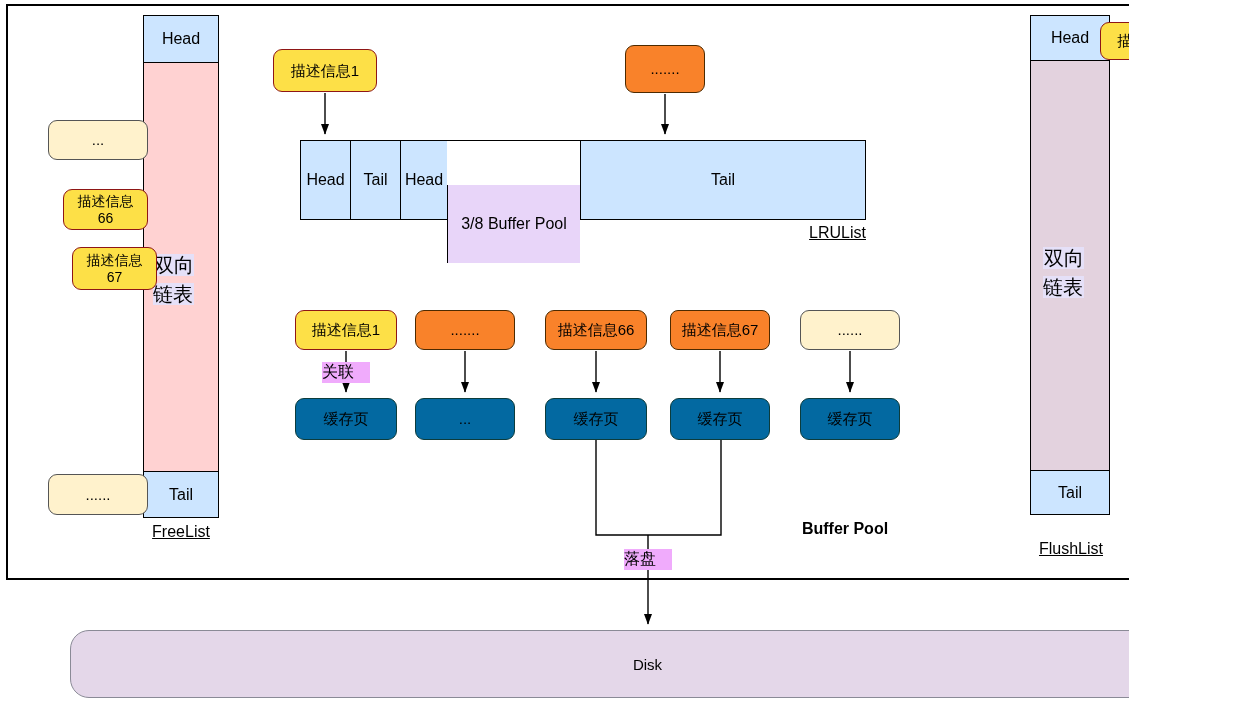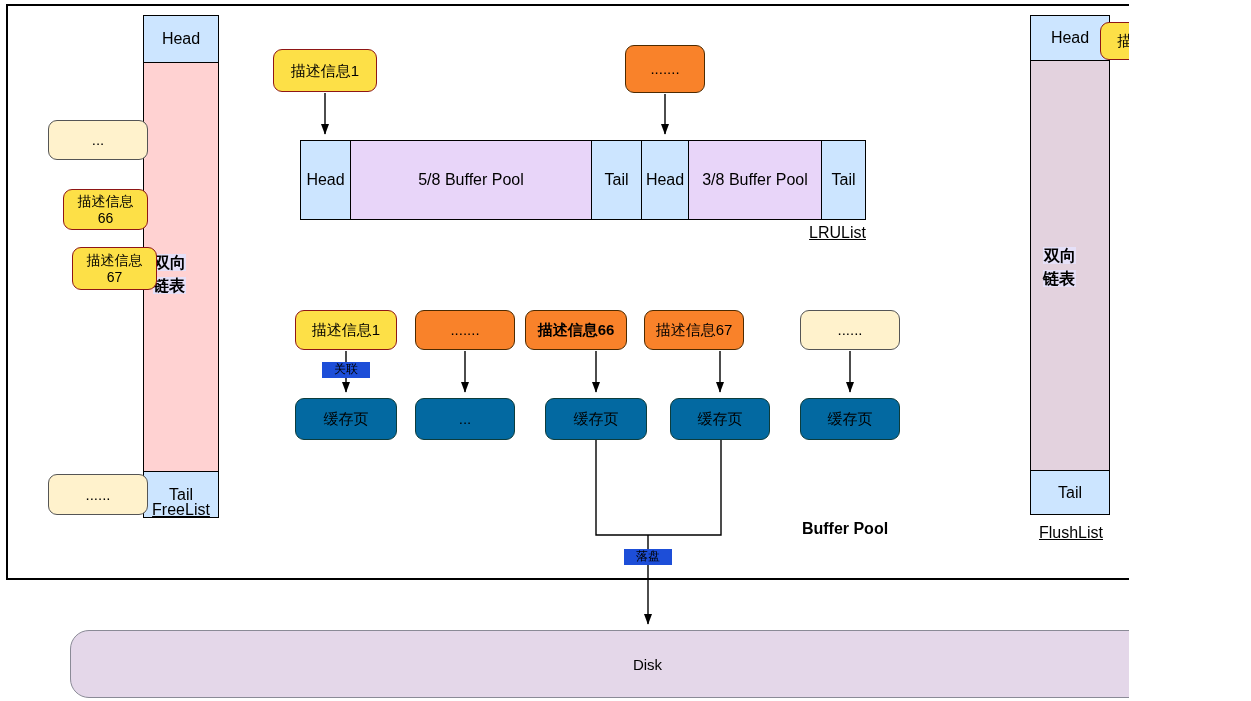--- a/index.html
+++ b/index.html
@@ -38,41 +38,41 @@
     display: flex; align-items: center; justify-content: center;
     font-size: 16px;
   }
   .cell.blue { background: #CCE5FF; }
   .vcol .cap-top { border-bottom: 1px solid #000; }
   .vcol .cap-bottom { border-top: 1px solid #000; }
   .vcol .body { flex: 1; position: relative; }
   .body.pinkbody { background: #FFD2D2; }
   .body.purplebody { background: #E3D2DE; }
   .side-note {
-    position: absolute; white-space: pre-line; font-size: 16px;
-    line-height: 1.45; text-align: left; font-weight: bold;
+    position: absolute; white-space: pre-line; font-size: 20px;
+    line-height: 1.45; text-align: left;
   }
   .side-note span { background: #E5E0F8; padding: 0 1px; }
 
   
   .hbar { border: 1px solid #000; display: flex; }
   .hbar .hcell {
     display: flex; align-items: center; justify-content: center;
     font-size: 16px; border-left: 1px solid #000; height: 100%;
   }
   .hbar .hcell:first-child { border-left: none; }
   .hcell.blue { background: #CCE5FF; }
   .hcell.purple { background: #E8D5F9; }
 
   .list-label {
     font-size: 16px; font-weight: normal; text-decoration: underline;
     text-align: center;
   }
   .arrow-label {
-    font-size: 12px; text-align: center; background: #1d4ed8; line-height: 1.3;
+    font-size: 16px; text-align: left; background: #f0abfc; line-height: 1.3;
   }
   .bp-label { font-size: 16px; font-weight: bold; text-align: center; }
 
   .disk {
     left: 70px; top: 630px; width: 1155px; height: 68px;
     background: #E4D7E9; border: 1px solid #8a8a96; border-radius: 19px;
     display: flex; align-items: center; justify-content: center;
     font-size: 15px;
   }
 </style>
@@ -103,46 +103,45 @@
   </svg>
 
   <div class="abs vcol" style="left:143px; top:15px; width:76px; height:503px;">
     <div class="cell blue cap-top" style="height:47px;">Head</div>
     <div class="body pinkbody">
       <div class="side-note" style="left:9px; top:188px;"><span>双向
 链表</span></div>
     </div>
     <div class="cell blue cap-bottom" style="height:46px;">Tail</div>
   </div>
-  <div class="abs list-label" style="left:126px; top:501px; width:110px;">FreeList</div>
+  <div class="abs list-label" style="left:126px; top:523px; width:110px;">FreeList</div>
 
   <div class="abs box cream rounded" style="left:48px; top:120px; width:100px; height:40px;">...</div>
   <div class="abs box red rounded multiline" style="left:63px; top:189px; width:85px; height:41px;">描述信息
 66</div>
   <div class="abs box red rounded multiline" style="left:72px; top:247px; width:85px; height:43px;">描述信息
 67</div>
   <div class="abs box cream rounded" style="left:48px; top:474px; width:100px; height:41px;">......</div>
 
   <div class="abs box red rounded" style="left:273px; top:49px; width:104px; height:43px;">描述信息1</div>
   <div class="abs box orange rounded" style="left:625px; top:45px; width:80px; height:48px;">.......</div>
 
   <div class="abs hbar" style="left:300px; top:140px; width:566px; height:80px;">
     <div class="hcell blue" style="width:49px;">Head</div>
-    <div class="hcell purple" style="width:241px;">5/8 Buffer Pool</div>
     <div class="hcell blue" style="width:50px;">Tail</div>
     <div class="hcell blue" style="width:47px;">Head</div>
-    <div class="hcell purple" style="width:133px;">3/8 Buffer Pool</div>
+    <div class="hcell purple" style="width:133px;margin-top:44px;">3/8 Buffer Pool</div>
     <div class="hcell blue" style="flex:1;">Tail</div>
   </div>
   <div class="abs list-label" style="left:776px; top:224px; width:90px; text-align:right;">LRUList</div>
 
   <div class="abs box red rounded" style="left:295px; top:310px; width:102px; height:40px;">描述信息1</div>
   <div class="abs box orange rounded" style="left:415px; top:310px; width:100px; height:40px;">.......</div>
-  <div class="abs box orange rounded" style="left:525px; top:310px; width:102px; height:40px;font-weight:bold;">描述信息66</div>
-  <div class="abs box orange rounded" style="left:644px; top:310px; width:100px; height:40px;">描述信息67</div>
+  <div class="abs box orange rounded" style="left:545px; top:310px; width:102px; height:40px;">描述信息66</div>
+  <div class="abs box orange rounded" style="left:670px; top:310px; width:100px; height:40px;border-radius:8px;">描述信息67</div>
   <div class="abs box cream rounded" style="left:800px; top:310px; width:100px; height:40px;">......</div>
 
   <div class="abs arrow-label" style="left:322px; top:362px; width:48px;">关联</div>
 
   <div class="abs box cyan rounded" style="left:295px; top:398px; width:102px; height:42px;">缓存页</div>
   <div class="abs box cyan rounded" style="left:415px; top:398px; width:100px; height:42px;">...</div>
   <div class="abs box cyan rounded" style="left:545px; top:398px; width:102px; height:42px;">缓存页</div>
   <div class="abs box cyan rounded" style="left:670px; top:398px; width:100px; height:42px;">缓存页</div>
   <div class="abs box cyan rounded" style="left:800px; top:398px; width:100px; height:42px;">缓存页</div>
 
@@ -151,17 +150,17 @@
 
   <div class="abs vcol" style="left:1030px; top:15px; width:80px; height:500px;">
     <div class="cell blue cap-top" style="height:45px;">Head</div>
     <div class="body purplebody">
       <div class="side-note" style="left:12px; top:183px;"><span>双向
 链表</span></div>
     </div>
     <div class="cell blue cap-bottom" style="height:44px;">Tail</div>
   </div>
   <div class="abs box red rounded" style="left:1100px; top:22px; width:103px; height:38px;">描述信息1</div>
-  <div class="abs list-label" style="left:1025px; top:524px; width:92px;">FlushList</div>
+  <div class="abs list-label" style="left:1025px; top:540px; width:92px;">FlushList</div>
 
   <div class="abs disk">Disk</div>
 
 </div>
 
 </body></html>

